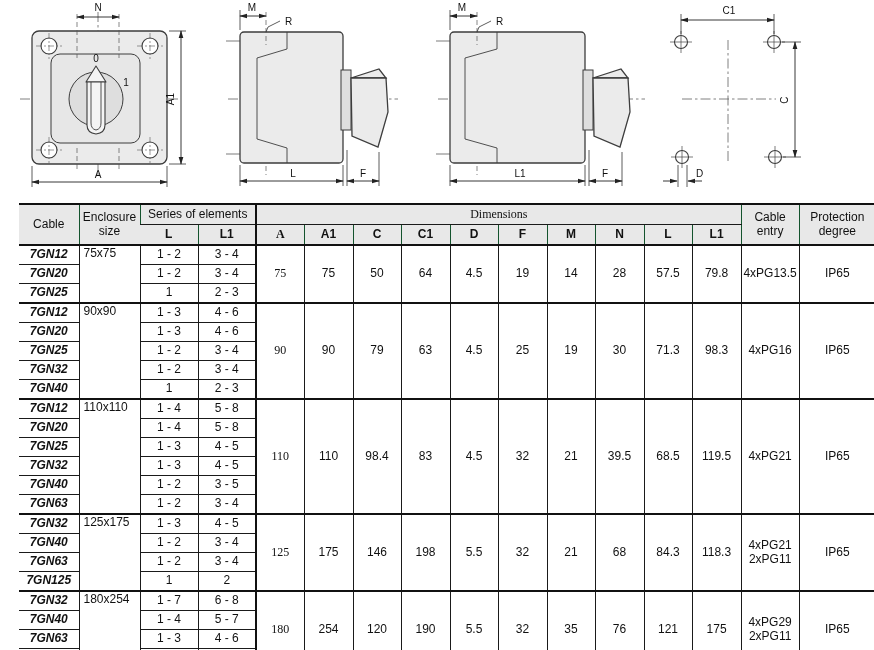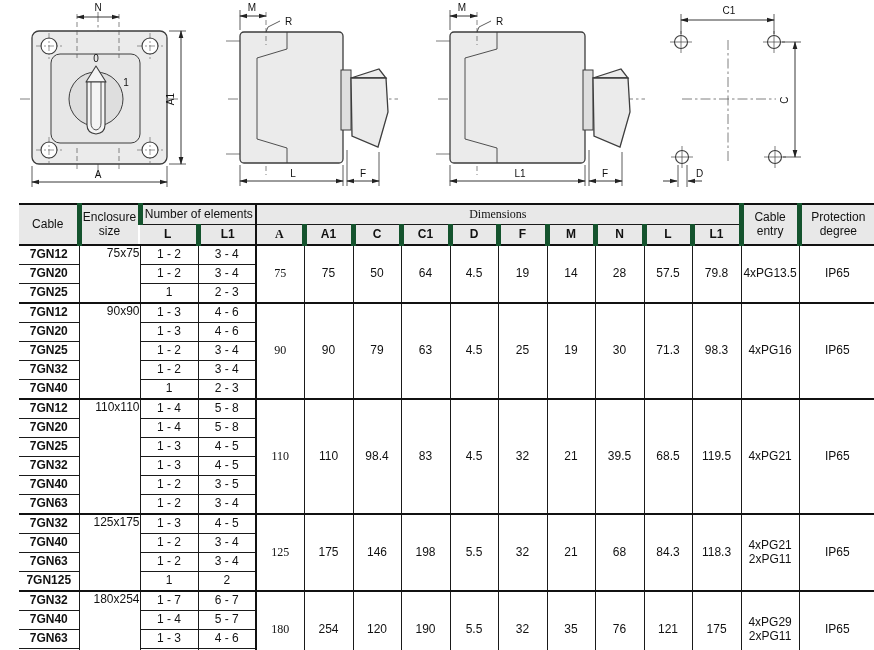--- a/index.html
+++ b/index.html
@@ -19,32 +19,32 @@
   svg .thin{stroke:#333;stroke-width:.8;}
   svg .dim{stroke:#222;stroke-width:.9;}
   svg .ln{fill:none;stroke:#3d3d3d;stroke-width:.9;stroke-linejoin:round;}
   svg text{font-family:"Liberation Sans",sans-serif;font-size:10px;fill:#111;}
   
   #tablewrap{position:absolute;left:19px;top:203px;width:856px;}
   table{border-collapse:collapse;table-layout:fixed;width:856px;
         border-bottom:3px solid #111;font-size:12px;}
   th,td{padding:0;line-height:1.1;overflow:hidden;}
   thead th{background:#e8e8e8;font-weight:normal;font-size:12px;
-           border-left:5px solid #14532d;vertical-align:middle;text-align:center;}
+           border-left:1px solid #14532d;vertical-align:middle;text-align:center;}
   thead tr.h1 th{border-top:2.5px solid #111;height:19px;}
   thead tr.h1 th.span1{border-bottom:1px solid #1a1a1a;}
   thead tr.h2 th{height:19px;border-bottom:2px solid #111;font-weight:bold;}
   thead th.rspan{border-bottom:2px solid #111;}
   thead th:first-child, tbody td:first-child{border-left:none;}
   .thickleft{border-left:2px solid #111 !important;font-family:Liberation Serif, serif;}
   tbody td{height:18px;border-left:1px solid #1a1a1a;border-bottom:1px solid #1a1a1a;
            text-align:center;vertical-align:middle;background:#fff;}
   tbody tr.group-start td{border-top:2px solid #111;}
-  td.series{font-weight:bold;}
-  td.enclosure{text-align:right;vertical-align:top;padding:1px 0 0 4px;}
+  td.series{font-weight:bold;font-style:italic;}
+  td.enclosure{text-align:left;vertical-align:top;padding:1px 0 0 4px;}
   td.cable{line-height:1.15;}
 </style>
 </head>
 <body>
 
 <div id="page">
 
   <div id="drawings">
     <svg width="874" height="200" viewBox="0 0 874 200">
       <defs>
@@ -213,21 +213,21 @@
           <col style="width:49px">
         <col style="width:48px">
           <col style="width:49px">
         <col style="width:58px">
           <col style="width:76px">
       </colgroup>
       <thead>
         <tr class="h1">
           <th rowspan="2" class="rspan">Cable</th>
           <th rowspan="2" class="rspan">Enclosure size</th>
-          <th colspan="2" class="span1">Number of elements</th>
+          <th colspan="2" class="span1">Series of elements</th>
           <th colspan="10" class="span1 thickleft">Dimensions</th>
           <th rowspan="2" class="rspan">Cable entry</th>
           <th rowspan="2" class="rspan">Protection degree</th>
         </tr>
         <tr class="h2">
           <th>L</th>
           <th>L1</th>
           <th class="thickleft">A</th>
           <th>A1</th>
           <th>C</th>
@@ -380,21 +380,21 @@
           </tr>
           <tr>
             <td class="series">7GN125</td>
             <td>1</td>
             <td>2</td>
           </tr>
           <tr class="group-start">
             <td class="series">7GN32</td>
             <td class="enclosure" rowspan="4">180x254</td>
             <td>1 - 7</td>
-            <td>6 - 7</td>
+            <td>6 - 8</td>
             <td class="thickleft" rowspan="4">180</td>
             <td rowspan="4">254</td>
             <td rowspan="4">120</td>
             <td rowspan="4">190</td>
             <td rowspan="4">5.5</td>
             <td rowspan="4">32</td>
             <td rowspan="4">35</td>
             <td rowspan="4">76</td>
             <td rowspan="4">121</td>
             <td rowspan="4">175</td>

